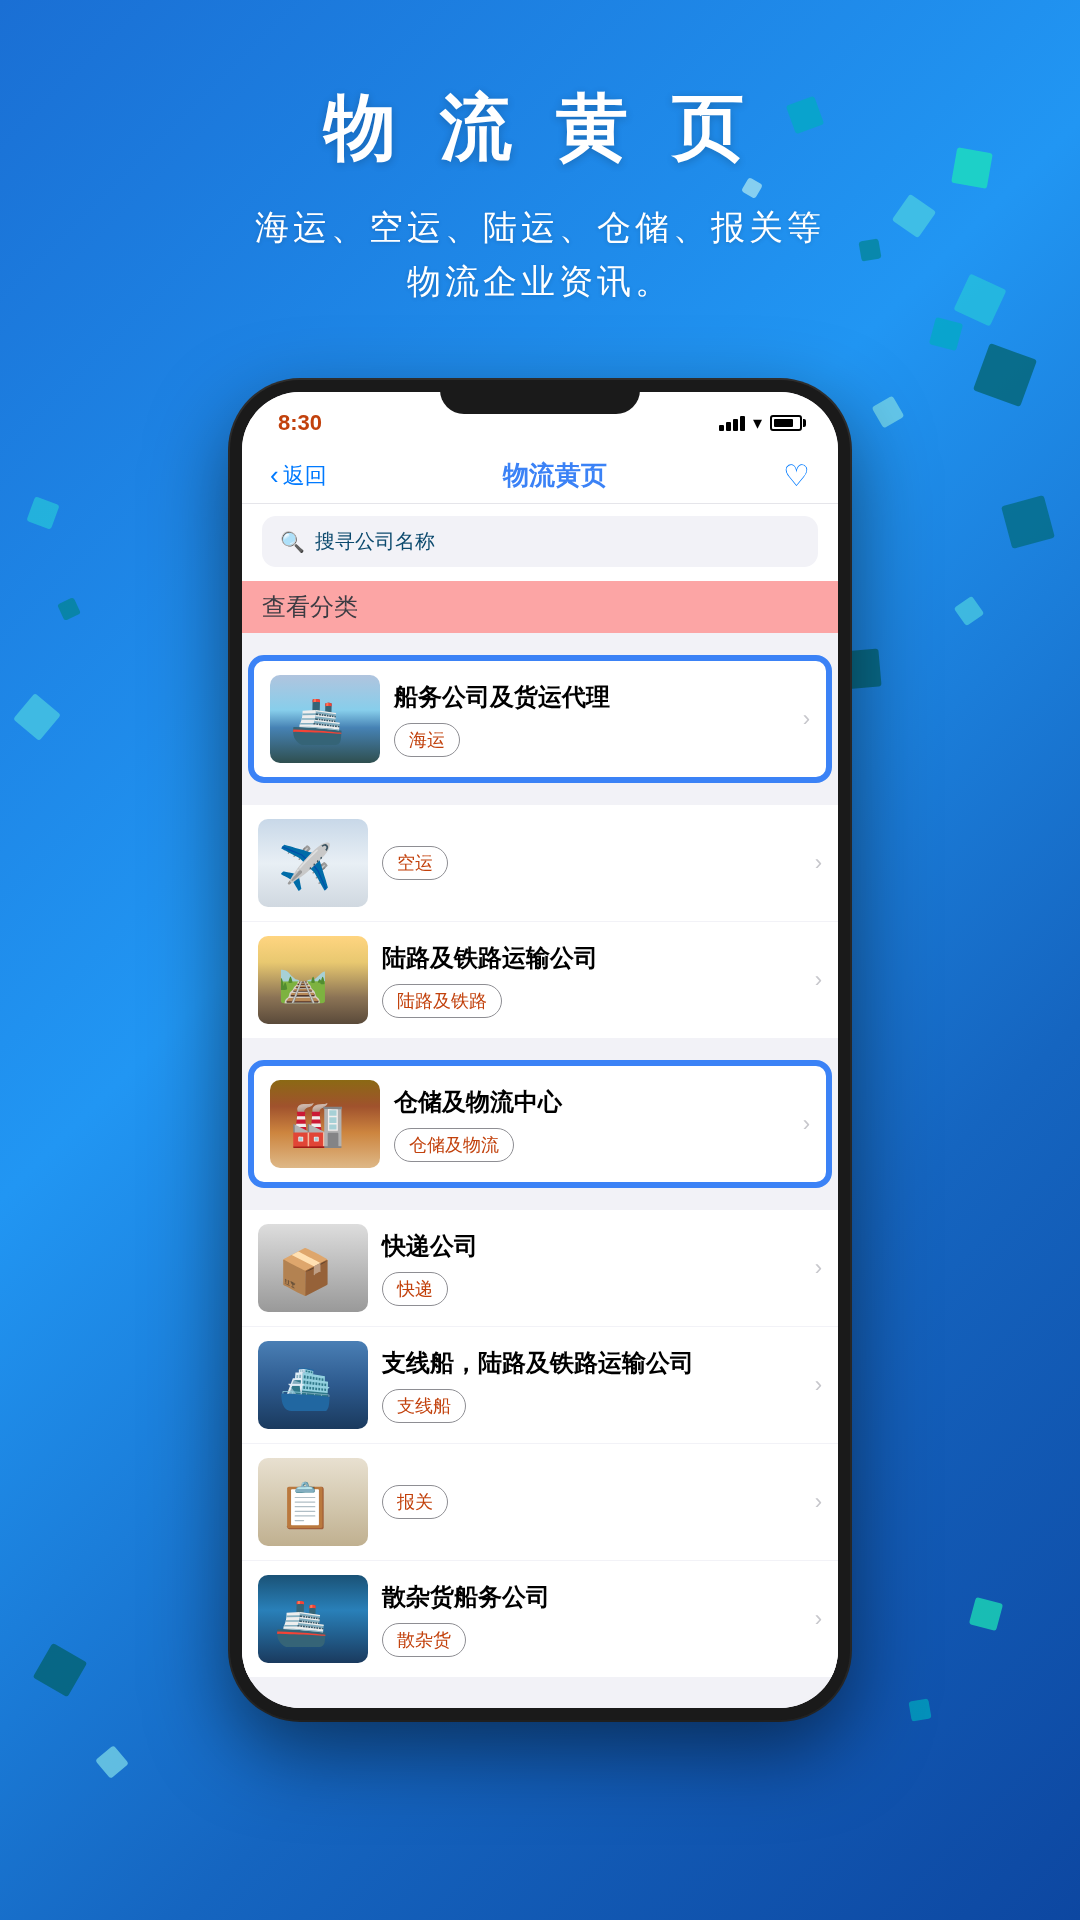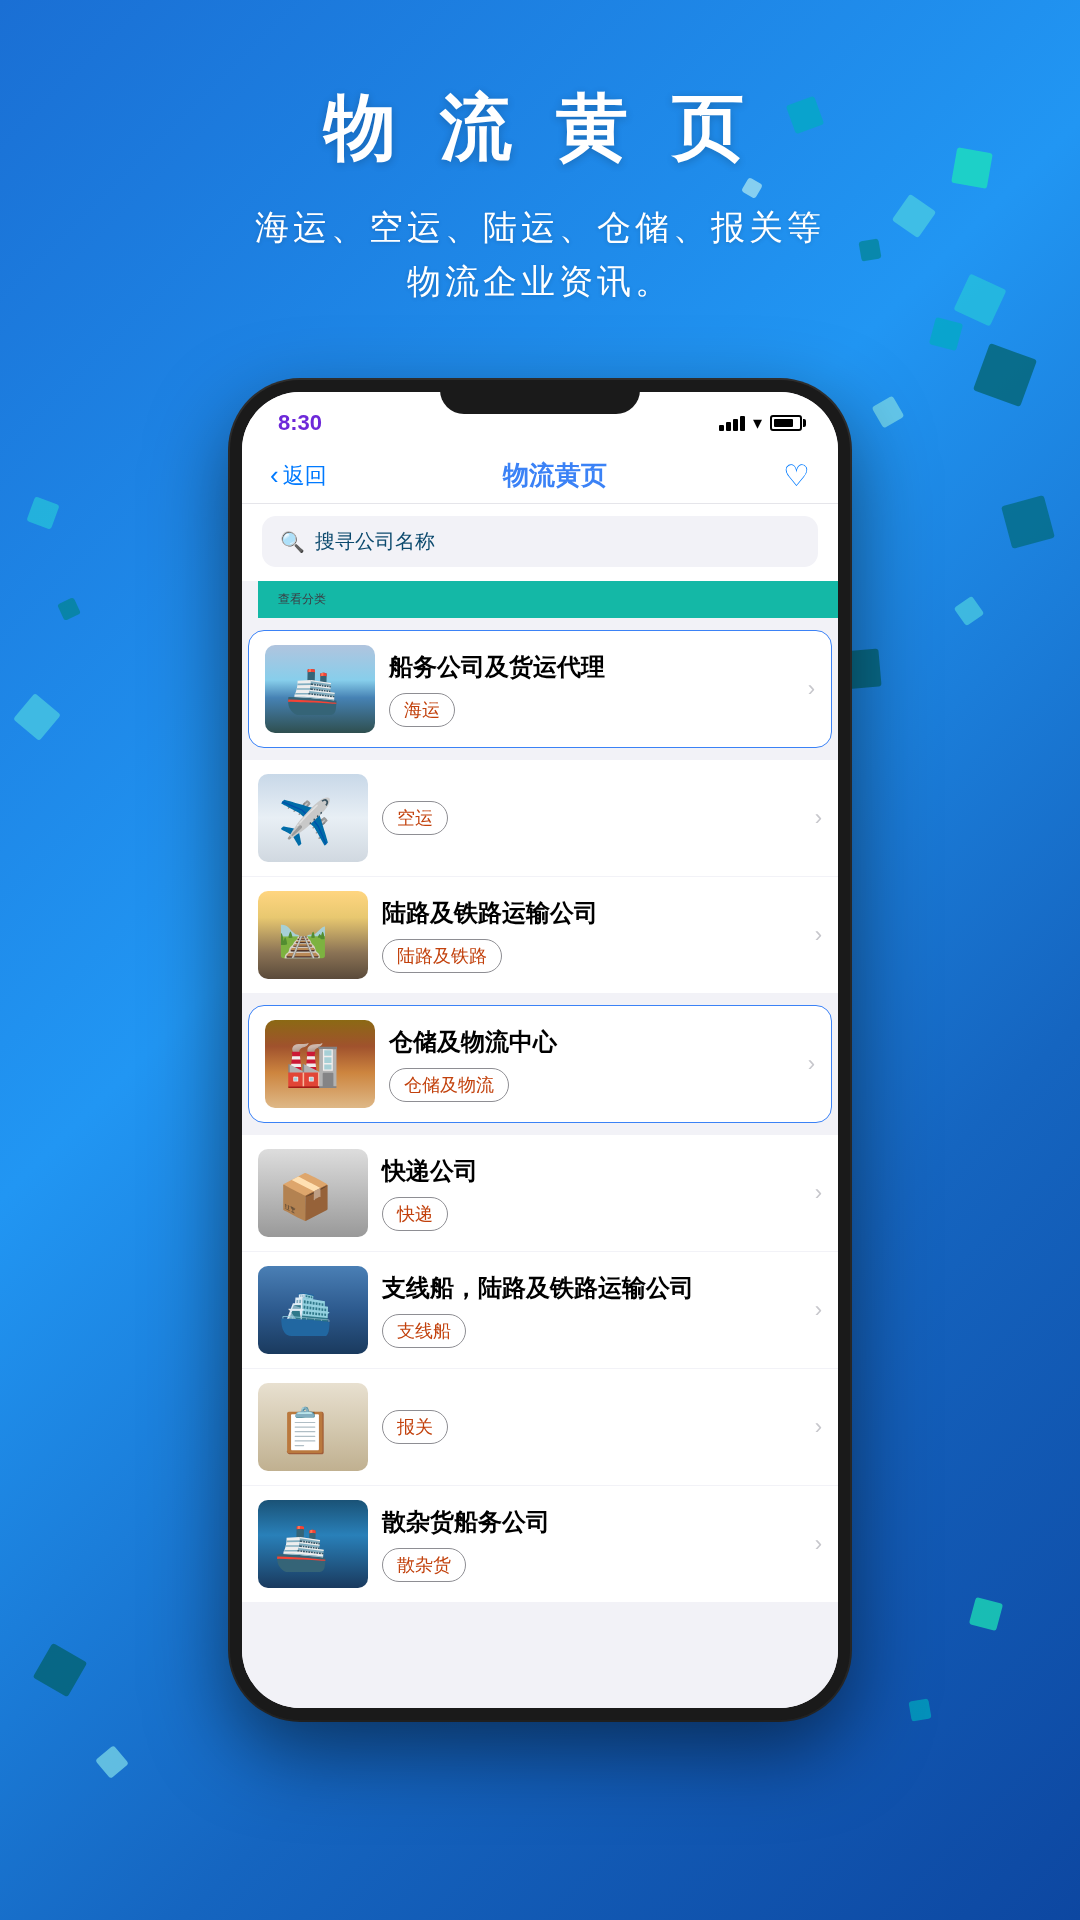--- a/index.html
+++ b/index.html
@@ -98,21 +98,21 @@
       display: flex;
       justify-content: space-between;
       align-items: center;
       padding: 12px 36px 6px;
       height: 56px;
       background: #fff;
     }
     .status-time {
       font-size: 22px;
       font-weight: 600;
-      color: #6d28d9;
+      color: #c2410c;
     }
     .status-icons {
       display: flex;
       align-items: center;
       gap: 8px;
     }
     .signal-bars {
       display: flex;
       align-items: flex-end;
       gap: 2px;
@@ -201,48 +201,47 @@
       color: #8e8e93;
       font-size: 20px;
     }
     .search-placeholder {
       color: #0c4a6e;
       font-size: 20px;
     }
 
     
     .category-label {
-      background: #14b8a6;
+      background: #fca5a5;
       padding: 10px 20px;
-      font-size: 12px;
+      font-size: 24px;
       color: #3c3c43;
-      margin-left: 16px;
     }
 
     
     .list-container {
       background: #f2f2f7;
       flex: 1;
       overflow: hidden;
     }
 
     
     .list-item {
       background: #fff;
       margin: 0 0 1px 0;
       display: flex;
       align-items: center;
       padding: 14px 16px;
       position: relative;
       gap: 14px;
     }
     .list-item.highlighted {
-      border: 1px solid #3b82f6;
+      border: 6px solid #3b82f6;
       border-radius: 16px;
-      margin: 12px 6px;
+      margin: 22px 6px;
     }
     .list-item-image {
       width: 110px;
       height: 88px;
       border-radius: 10px;
       overflow: hidden;
       flex-shrink: 0;
       position: relative;
     }
     .list-item-content {

